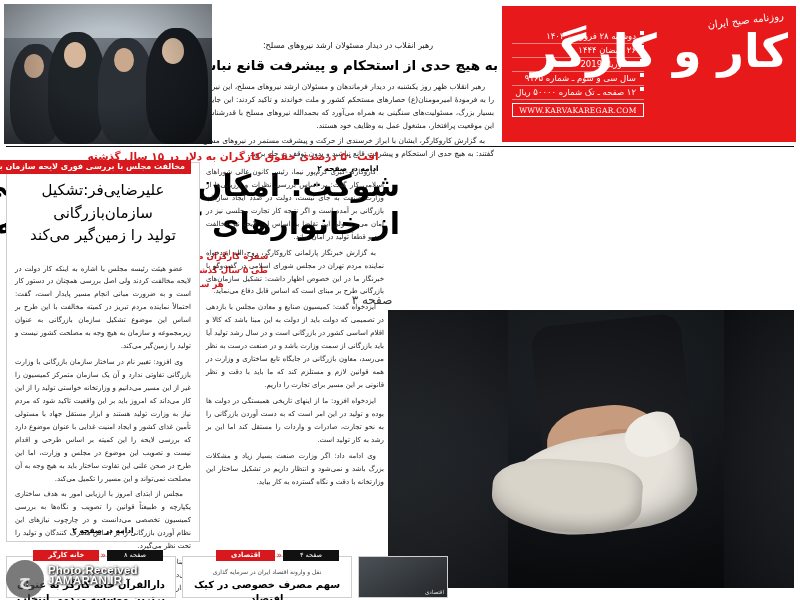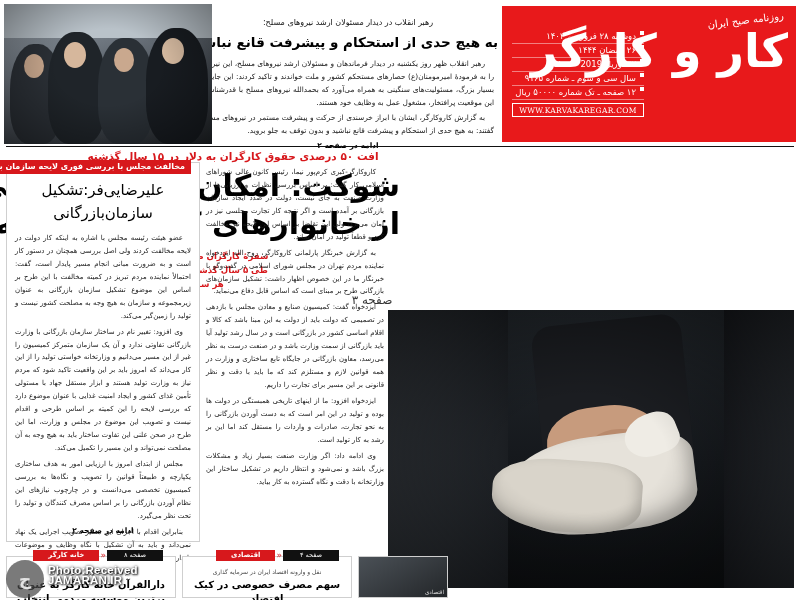--- a/index.html
+++ b/index.html
@@ -46,21 +46,21 @@
   .mh-url {
     margin-top:3px; border:1px solid #fff; text-align:center;
     font-size:7.5px; letter-spacing:.3px; padding:1.5px 2px;
     direction:ltr; font-family:"DejaVu Serif", serif;
   }
 
   
   .topstory { position:absolute; right:302px; top:4px; width:300px; height:140px; }
   .ts-kicker {
     font-size:8px; color:#111; text-align:center; line-height:1.4;
-    margin-top:13px; white-space:nowrap;
+    margin-top:36px; white-space:nowrap;
   }
   .ts-head {
     font-size:13.5px; font-weight:bold; color:#000;
     text-align:center; margin-top:5px; line-height:1.35;
     white-space:nowrap;
   }
   .ts-body {
     font-size:7.4px; color:#1a1a1a; text-align:justify;
     line-height:1.72; margin-top:7px; padding:0 4px;
   }
@@ -131,21 +131,21 @@
   .lc-tag {
     background:#d7181c; color:#fff; font-size:8px; font-weight:bold;
     padding:2px 6px 3px; white-space:nowrap; line-height:1;
   }
   .lc-head {
     margin:16px 7px 0; text-align:center; color:#000;
     font-size:15px; font-weight:normal; line-height:1.5;
   }
   .lc-head .l2 { display:block; }
   .lc-body {
-    margin:8px 8px 0; font-size:7px; line-height:1.85;
+    margin:16px 8px 0; font-size:7px; line-height:1.85;
     text-align:justify; color:#1a1a1a;
   }
   .lc-body p { margin-bottom:3px; text-indent:8px; }
   .lc-cont {
     position:absolute; left:0; right:0; bottom:6px;
     text-align:center; font-size:7.5px; font-weight:bold; color:#000;
   }
 
   
   .centercol {
@@ -322,20 +322,21 @@
     </div>
   </div>
   <div class="pageref">صفحه ۳</div>
 
   <div class="leftcol">
     <div class="lc-tagwrap">
       <span class="lc-tag">مخالفت مجلس با بررسی فوری لایحه سازمان بازرگانی</span>
     </div>
     <div class="lc-head">
       <span>علیرضایی‌فر:تشکیل سازمان‌بازرگانی</span>
+      <span class="l2">تولید را زمین‌گیر می‌کند</span>
     </div>
     <div class="lc-body">
       <p>عضو هیئت رئیسه مجلس با اشاره به اینکه کار دولت در لایحه مخالفت کردند ولی اصل بررسی همچنان در دستور کار است و به ضرورت مبانی انجام مسیر پایدار است، گفت: احتمالاً نماینده مردم تبریز در کمیته مخالفت با این طرح بر اساس این موضوع تشکیل سازمان بازرگانی به عنوان زیرمجموعه و سازمان به هیچ وجه به مصلحت کشور نیست و تولید را زمین‌گیر می‌کند.</p>
       <p>وی افزود: تغییر نام در ساختار سازمان بازرگانی با وزارت بازرگانی تفاوتی ندارد و آن یک سازمان متمرکز کمیسیون را غیر از این مسیر می‌دانیم و وزارتخانه خواستی تولید را از این کار می‌داند که امروز باید بر این واقعیت تاکید شود که مردم نیاز به وزارت تولید هستند و ابزار مستقل جهاد با مستولی تأمین غذای کشور و ایجاد امنیت غذایی با عنوان موضوع دارد که بررسی لایحه را این کمیته بر اساس طرحی و اقدام نیست و تصویب این موضوع در مجلس و وزارت، اما این طرح در صحن علنی این تفاوت ساختار باید به هیچ وجه به آن مصلحت نمی‌تواند و این مسیر را تکمیل می‌کند.</p>
       <p>مجلس از ابتدای امروز با ارزیابی امور به هدف ساختاری یکپارچه و طبیعتاً قوانین را تصویب و نگاه‌ها به بررسی کمیسیون تخصصی می‌دانست و در چارچوب نیازهای این نظام آوردن بازرگانی را بر اساس مصرف کنندگان و تولید را تحت نظر می‌گیرد.</p>
       <p>بنابراین اقدام با اجرای این مسیر تصویب اجرایی یک نهاد نمی‌داند و باید به آن تشکیل با نگاه وظایف و موضوعات پایدار همراه با اقدامات دولت به تصویب برسد.</p>
     </div>
     <div class="lc-cont">ادامه در صفحه ۲</div>
   </div>
 

